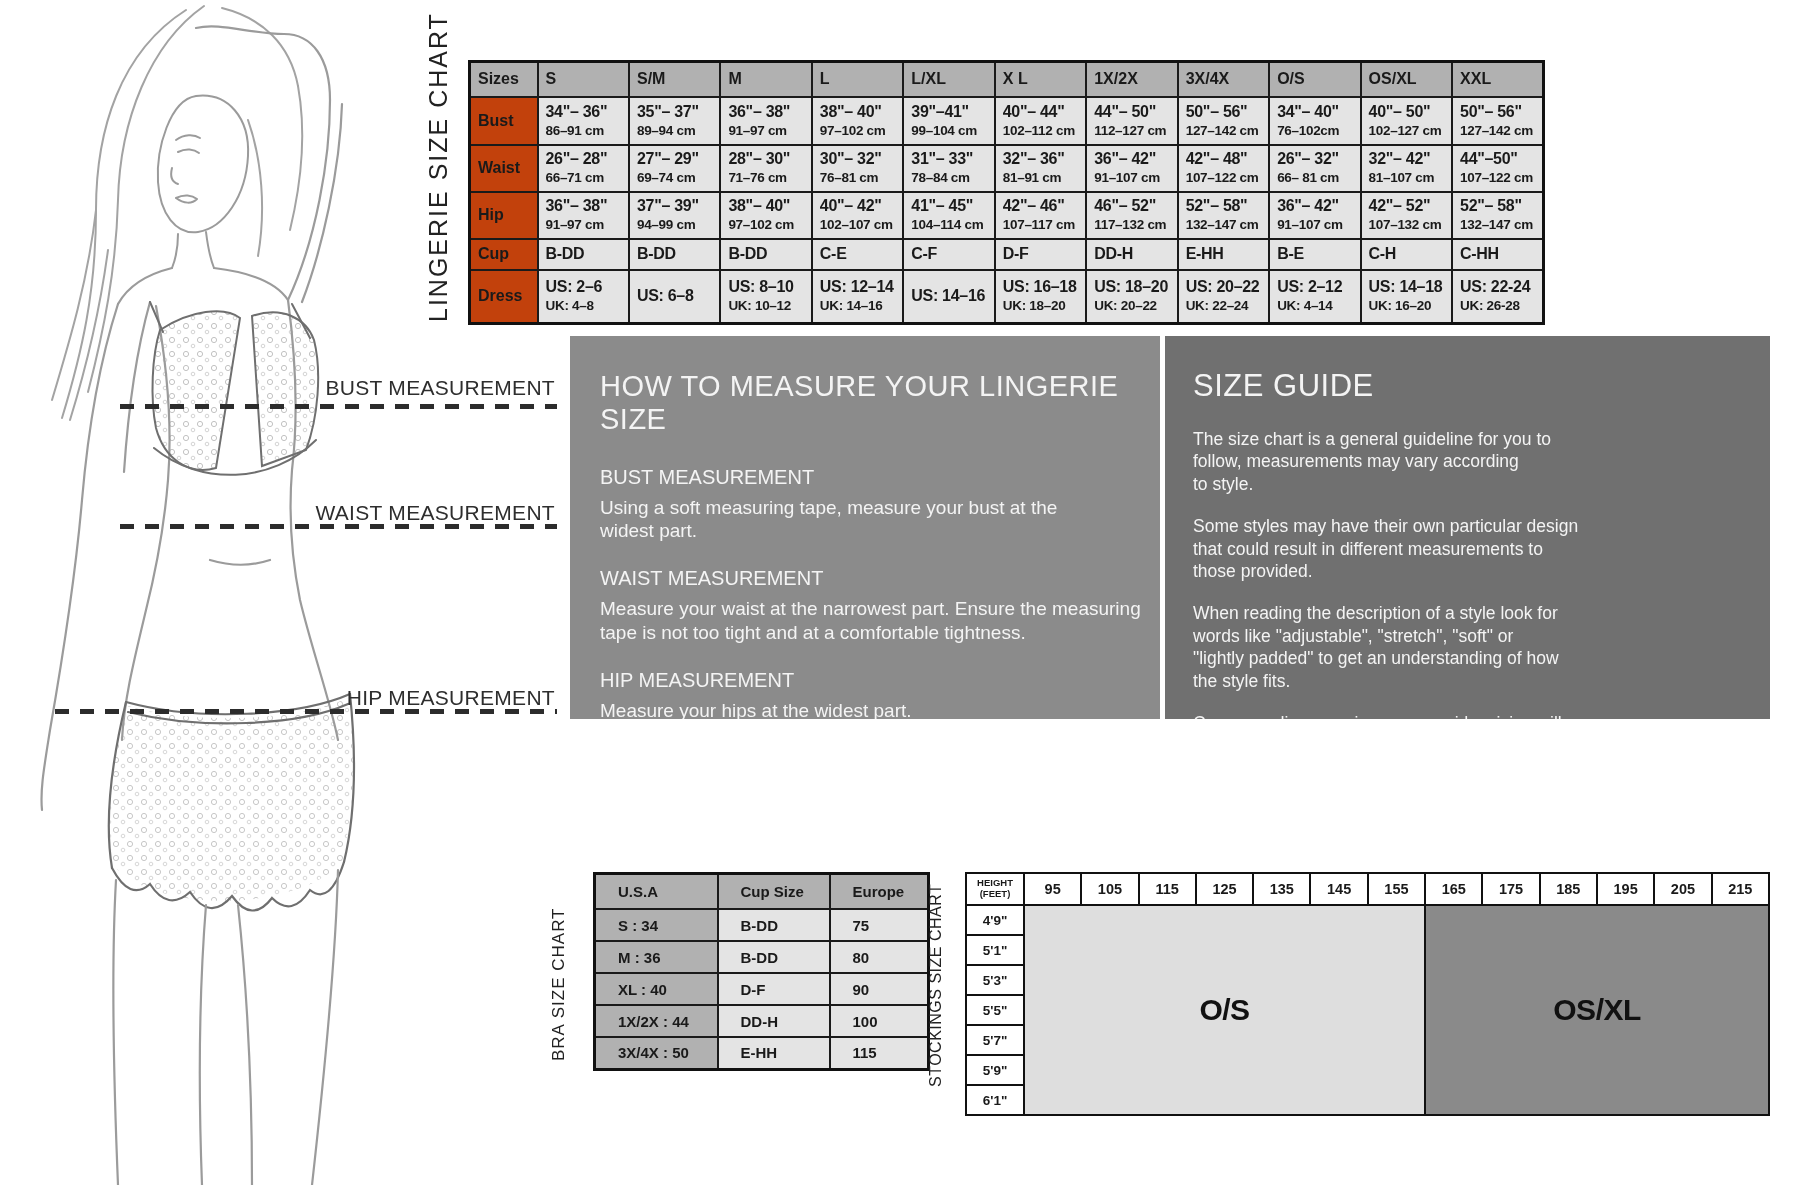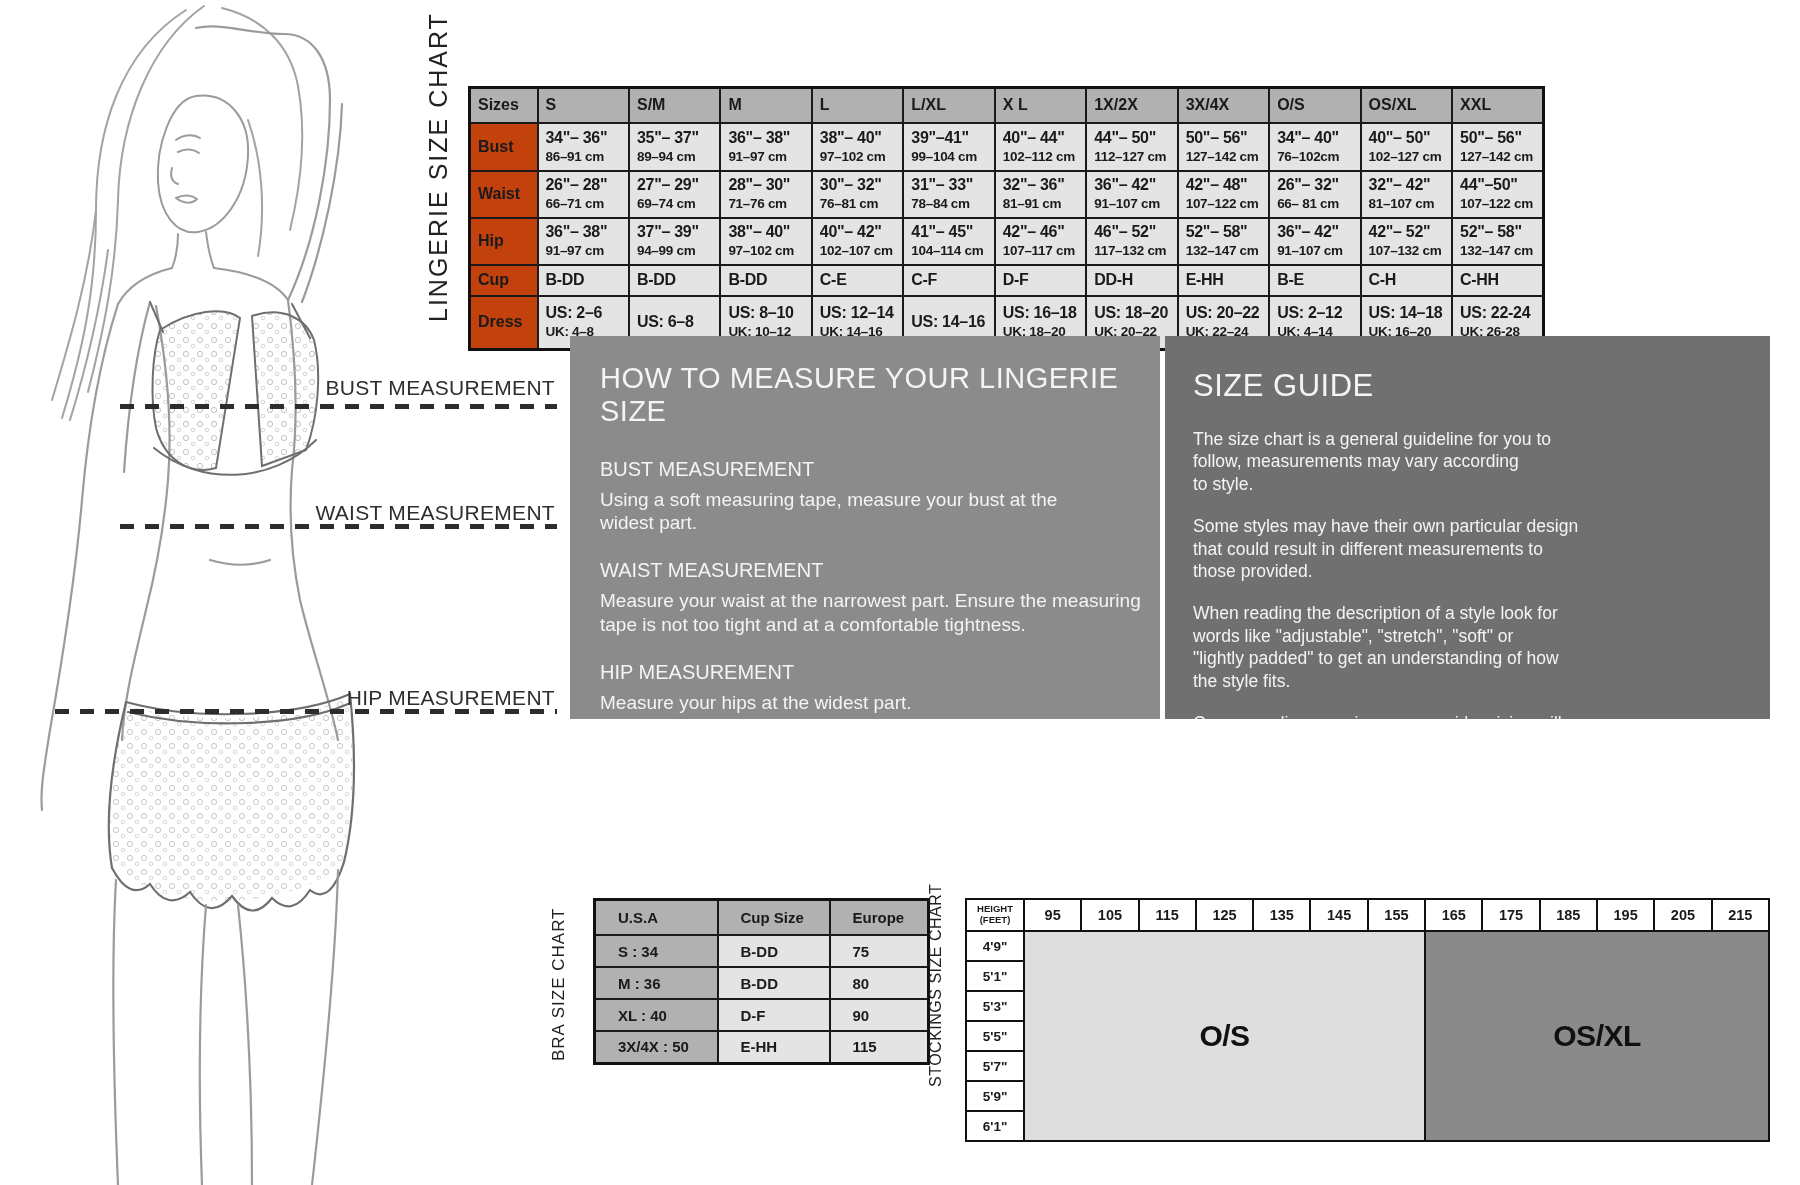--- a/index.html
+++ b/index.html
@@ -11,39 +11,39 @@
   .sketch{position:absolute;left:0;top:0;}
   
   .vlabel{
     position:absolute;writing-mode:vertical-rl;transform:rotate(180deg);
     text-align:center;color:#222;white-space:nowrap;
   }
   .vlabel.lingerie{left:424px;top:60px;height:262px;width:38px;font-size:25px;letter-spacing:2px;}
   .vlabel.bra{left:549px;top:872px;height:224px;width:30px;font-size:17px;letter-spacing:1px;}
   .vlabel.stock{left:927px;top:872px;height:226px;width:30px;font-size:16px;letter-spacing:0.5px;}
   
-  table{border-collapse:collapse;margin-top:26px;}
+  table{border-collapse:collapse;}
   .ltable{position:absolute;left:468px;top:60px;width:1077px;table-layout:fixed;border:3px solid #111;}
   .ltable th,.ltable td{border:2px solid #1a1a1a;padding:3px 4px 3px 7px;text-align:left;vertical-align:middle;font-weight:700;}
   .ltable .lh{background:#b1b1b1;font-size:16px;}
   .ltable .ll{background:#c2410c;font-size:16px;}
   .ltable .ld{background:#e4e4e4;}
   .ltable .main{font-size:16px;line-height:1.25;letter-spacing:-0.3px;}
   .ltable .sub{font-size:13.5px;line-height:1.3;letter-spacing:-0.3px;}
   tr.rh0{height:35px;} tr.rh1{height:48px;} tr.rh2{height:47px;} tr.rh3{height:47px;} tr.rh4{height:31px;} tr.rh5{height:54px;}
   
   .m-label{position:absolute;left:100px;width:455px;text-align:right;font-size:21px;color:#2e2e2e;letter-spacing:0.3px;}
   .m-line{position:absolute;height:5px;background:repeating-linear-gradient(90deg,#2c2c2c 0 14px,transparent 14px 25px);}
   .bustL{top:376px;} .bustLine{left:120px;top:404px;width:437px;}
   .waistL{top:501px;} .waistLine{left:120px;top:524px;width:437px;}
   .hipL{top:686px;} .hipLine{left:55px;top:709px;width:502px;}
   
   .panel{position:absolute;box-sizing:border-box;color:#f4f4f4;overflow:hidden;}
   .howto{left:570px;top:336px;width:590px;height:383px;background:#8b8b8b;padding:26px 18px 0 30px;}
-  .howto h1{font-size:29px;font-weight:400;letter-spacing:0.5px;margin:0 0 30px 0;}
+  .howto h1{font-size:29px;font-weight:400;letter-spacing:0.5px;margin:8px 0 30px 0;}
   .msec{margin-bottom:25px;}
   .msec .hd{font-size:20px;margin-bottom:7px;font-weight:400;}
   .msec .bd{font-size:19px;line-height:1.22;white-space:pre-line;font-weight:400;}
   .sguide{left:1165px;top:336px;width:605px;height:383px;background:#707070;padding:32px 18px 0 28px;}
   .sguide h1{font-size:31px;font-weight:400;letter-spacing:0.5px;margin:0 0 24px 0;}
   .sguide p{font-size:17.5px;line-height:1.28;margin:0 0 20px 0;white-space:pre-line;font-weight:400;}
   
   .btable{position:absolute;left:593px;top:872px;width:334px;table-layout:fixed;border:3px solid #111;}
   .btable th,.btable td{border:2px solid #1a1a1a;padding:2px 4px 2px 22px;text-align:left;font-weight:700;font-size:15px;}
   .btable .bh{background:#b1b1b1;height:29px;}
@@ -438,20 +438,25 @@
           <th class="bl">M : 36</th>
           <td class="bd2">B-DD</td>
           <td class="bd2">80</td>
         </tr>
         <tr>
           <th class="bl">XL : 40</th>
           <td class="bd2">D-F</td>
           <td class="bd2">90</td>
         </tr>
         <tr>
+          <th class="bl">1X/2X : 44</th>
+          <td class="bd2">DD-H</td>
+          <td class="bd2">100</td>
+        </tr>
+        <tr>
           <th class="bl">3X/4X : 50</th>
           <td class="bd2">E-HH</td>
           <td class="bd2">115</td>
         </tr>
       </tbody>
   </table>
 
   <div class="vlabel stock">STOCKINGS SIZE CHART</div>
   <table class="stable">
     <colgroup>

